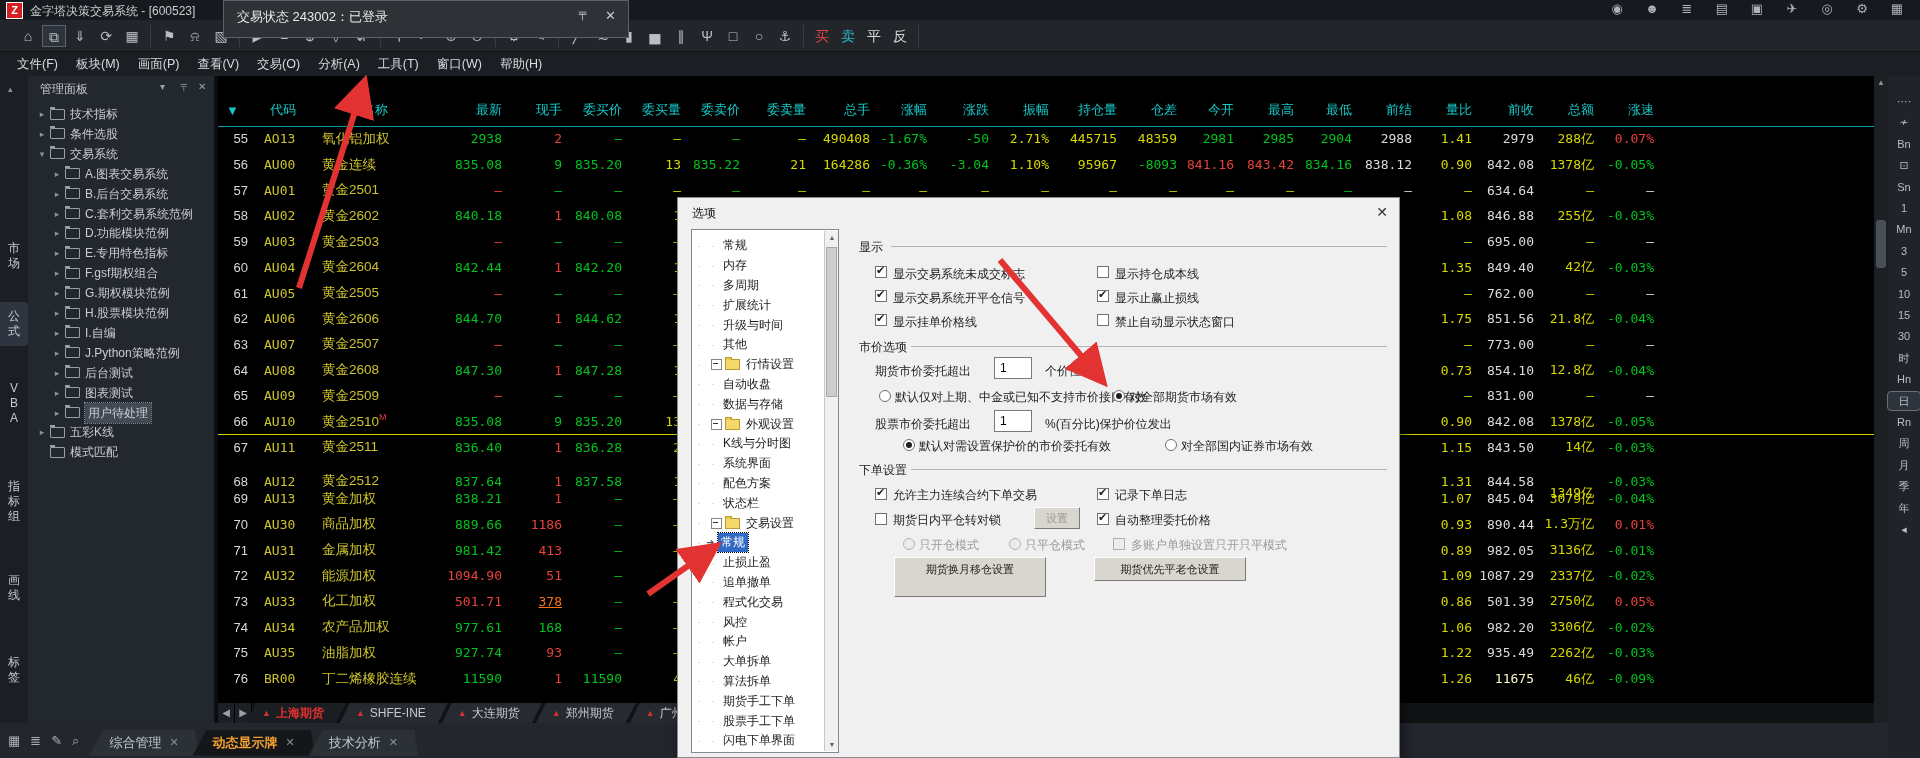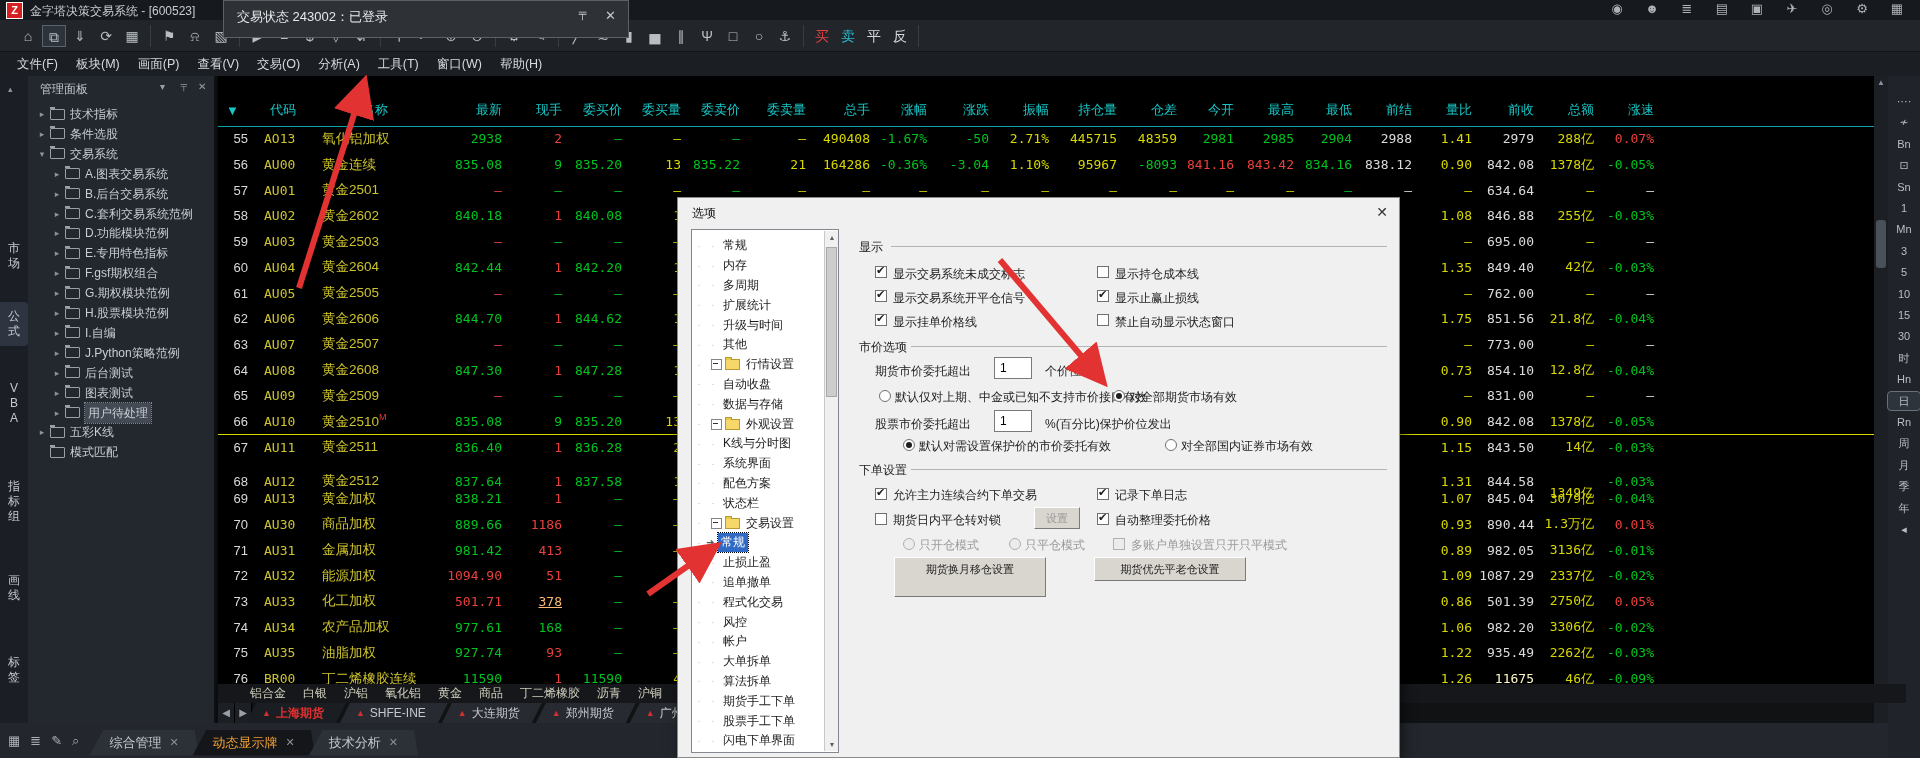--- a/index.html
+++ b/index.html
@@ -54,21 +54,21 @@
   
   #cats{position:absolute;left:218px;top:684px;width:1656px;height:19px;background:#15171b;display:flex;align-items:center;gap:17px;padding-left:32px;font-size:12px;color:#cfcfbc;overflow:hidden;}
   #exch{position:absolute;left:218px;top:703px;width:1656px;height:20px;background:#101214;display:flex;align-items:stretch;font-size:12px;overflow:hidden;}
   .earr{width:16px;text-align:center;color:#9aa0a8;font-size:10px;line-height:20px;background:#1c2025;border-right:1px solid #000;}
   .etab{position:relative;display:flex;align-items:center;gap:5px;padding:0 22px 0 16px;background:#272b31;color:#c6cad0;clip-path:polygon(10px 0,100% 0,calc(100% - 10px) 100%,0 100%);margin-left:-6px;}
   .etab .tri{color:#d03030;font-size:9px;}
   .etab.act{background:#1a1d22;color:#e03030;font-weight:bold;}
   #docbar{position:absolute;left:0;top:723px;width:1888px;height:35px;background:#23272d;display:flex;align-items:center;}
   #doc-left{display:flex;gap:10px;padding:0 16px 0 8px;color:#aab0b7;font-size:13px;}
   .dtab{position:relative;display:flex;align-items:center;gap:8px;padding:0 20px;height:26px;margin-top:4px;background:#2c3138;color:#c3c8cf;font-size:13px;clip-path:polygon(14px 0,calc(100% - 4px) 0,100% 100%,0 100%);margin-left:-6px;}
-  .dtab.act{background:#14161a;color:#f0a030;font-weight:normal;}
+  .dtab.act{background:#14161a;color:#f0a030;font-weight:bold;}
   .dtab .x{color:#8a9099;font-size:11px;}
   
   #vscroll{position:absolute;left:1874px;top:76px;width:14px;height:682px;background:#1c1f24;}
   #vscroll .up{position:absolute;left:0;top:2px;width:14px;text-align:center;color:#8a9099;font-size:8px;}
   #vthumb{position:absolute;left:2px;top:144px;width:10px;height:48px;background:#4a5058;border-radius:3px;}
   #rtb{position:absolute;left:1888px;top:76px;width:32px;height:682px;background:#20242a;color:#b9bec5;font-size:11px;}
   .rti{position:absolute;left:0;width:32px;text-align:center;height:18px;line-height:18px;}
   .rti.act{outline:1px solid #6a7079;background:#2e343c;border-radius:3px;}
   
   #tradewin{position:absolute;left:223px;top:0;width:406px;height:38px;background:#2e3237;border:1px solid #5c6168;box-sizing:border-box;color:#e6e8ea;font-size:13px;}
@@ -801,21 +801,21 @@
           <span class="td" style="color: rgb(216, 216, 0);">1.09</span>
           <span class="td" style="color: rgb(220, 220, 220);">1087.29</span>
           <span class="td" style="color: rgb(216, 216, 0);">2337亿</span>
           <span class="td" style="color: rgb(0, 196, 30);">-0.02%</span>
         </div>
         <div class="trow" style="top: 512.6px; grid-template-columns: 36px 64px 120px 70px 60px 60px 59px 59px 66px 64px 57px 62px 60px 68px 60px 57px 60px 58px 60px 60px 62px 60px 60px;">
           <span class="td c0">73</span>
           <span class="td c1">AU33</span>
           <span class="td c2">化工加权</span>
           <span class="td" style="color: rgb(232, 65, 60);">501.71</span>
-          <span class="td" style="color: #fdba74; text-decoration: underline;">378</span>
+          <span class="td" style="color: #f97316; text-decoration: underline;">378</span>
           <span class="td" style="color: rgb(0, 196, 30);">—</span>
           <span class="td" style="color: rgb(216, 216, 0);">—</span>
           <span class="td"></span>
           <span class="td"></span>
           <span class="td"></span>
           <span class="td"></span>
           <span class="td"></span>
           <span class="td"></span>
           <span class="td"></span>
           <span class="td"></span>
@@ -928,32 +928,20 @@
       <span class="rti" style="top: 294.2px;">Hn</span>
       <span class="rti act" style="top: 315.6px;">日</span>
       <span class="rti" style="top: 337px;">Rn</span>
       <span class="rti" style="top: 358.4px;">周</span>
       <span class="rti" style="top: 379.8px;">月</span>
       <span class="rti" style="top: 401.2px;">季</span>
       <span class="rti" style="top: 422.6px;">年</span>
       <span class="rti" style="top: 444px;">◂</span>
     </div>
 
-  <div id="cats">
-      <span class="cat">铝合金</span>
-      <span class="cat">白银</span>
-      <span class="cat">沪铝</span>
-      <span class="cat">氧化铝</span>
-      <span class="cat">黄金</span>
-      <span class="cat">商品</span>
-      <span class="cat">丁二烯橡胶</span>
-      <span class="cat">沥青</span>
-      <span class="cat">沪铜</span>
-      <span class="cat">燃油</span>
-    </div>
   <div id="exch">
       <span class="earr">◀</span>
       <span class="earr">▶</span>
       <div class="etab act">
         <span class="tri">▲</span>
         <span>上海期货</span>
       </div>
       <div class="etab">
         <span class="tri">▲</span>
         <span>SHFE-INE</span>

